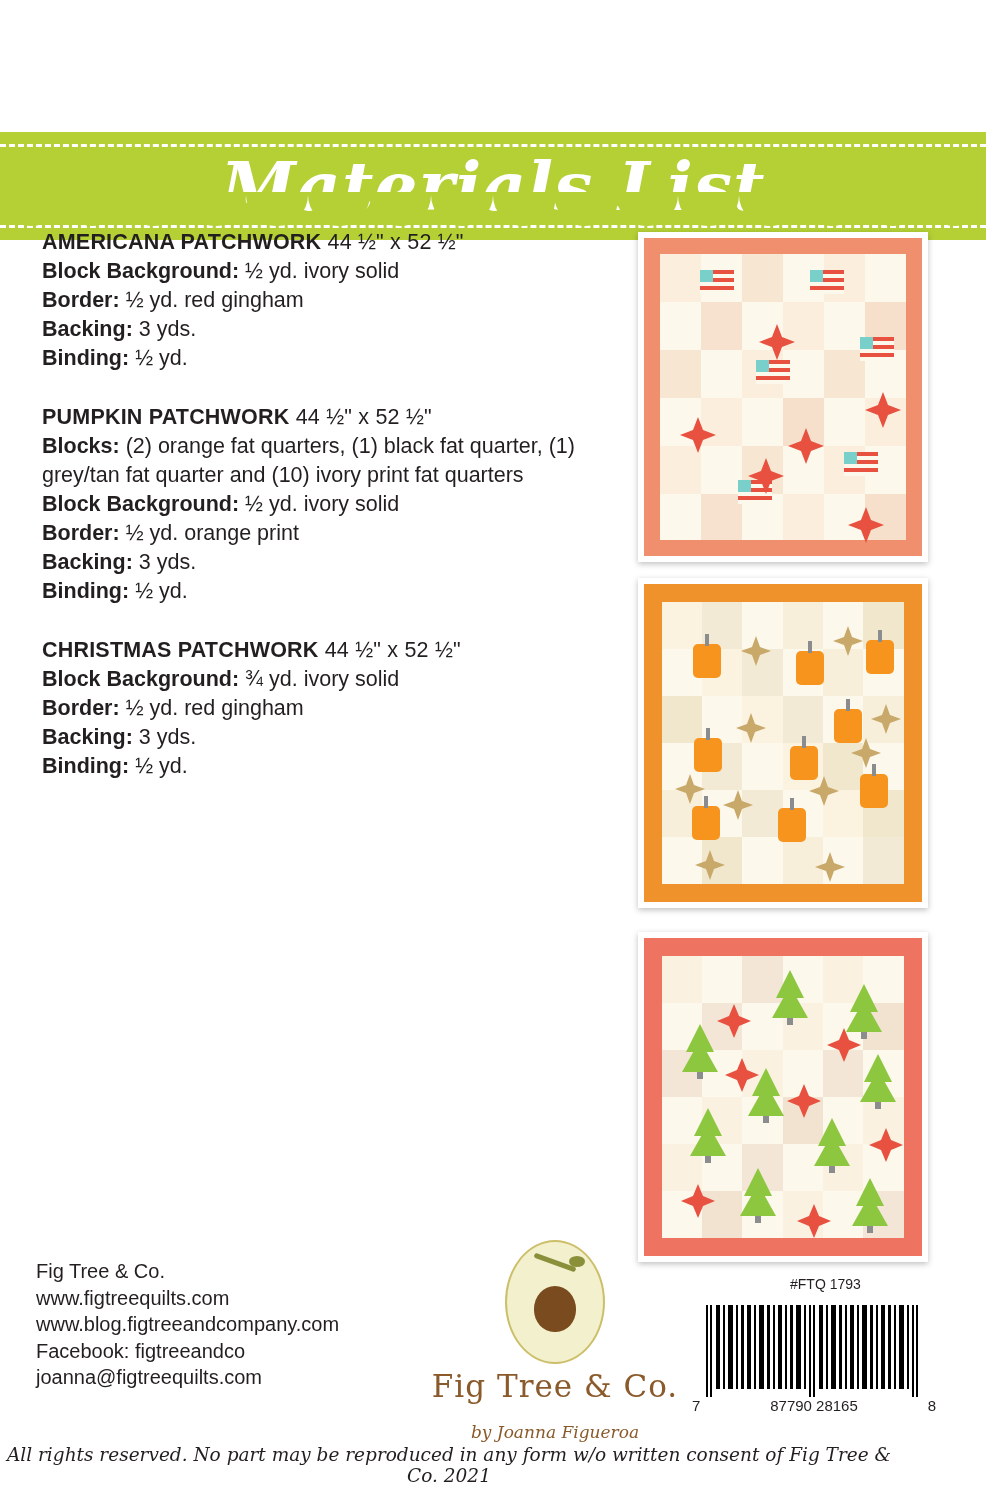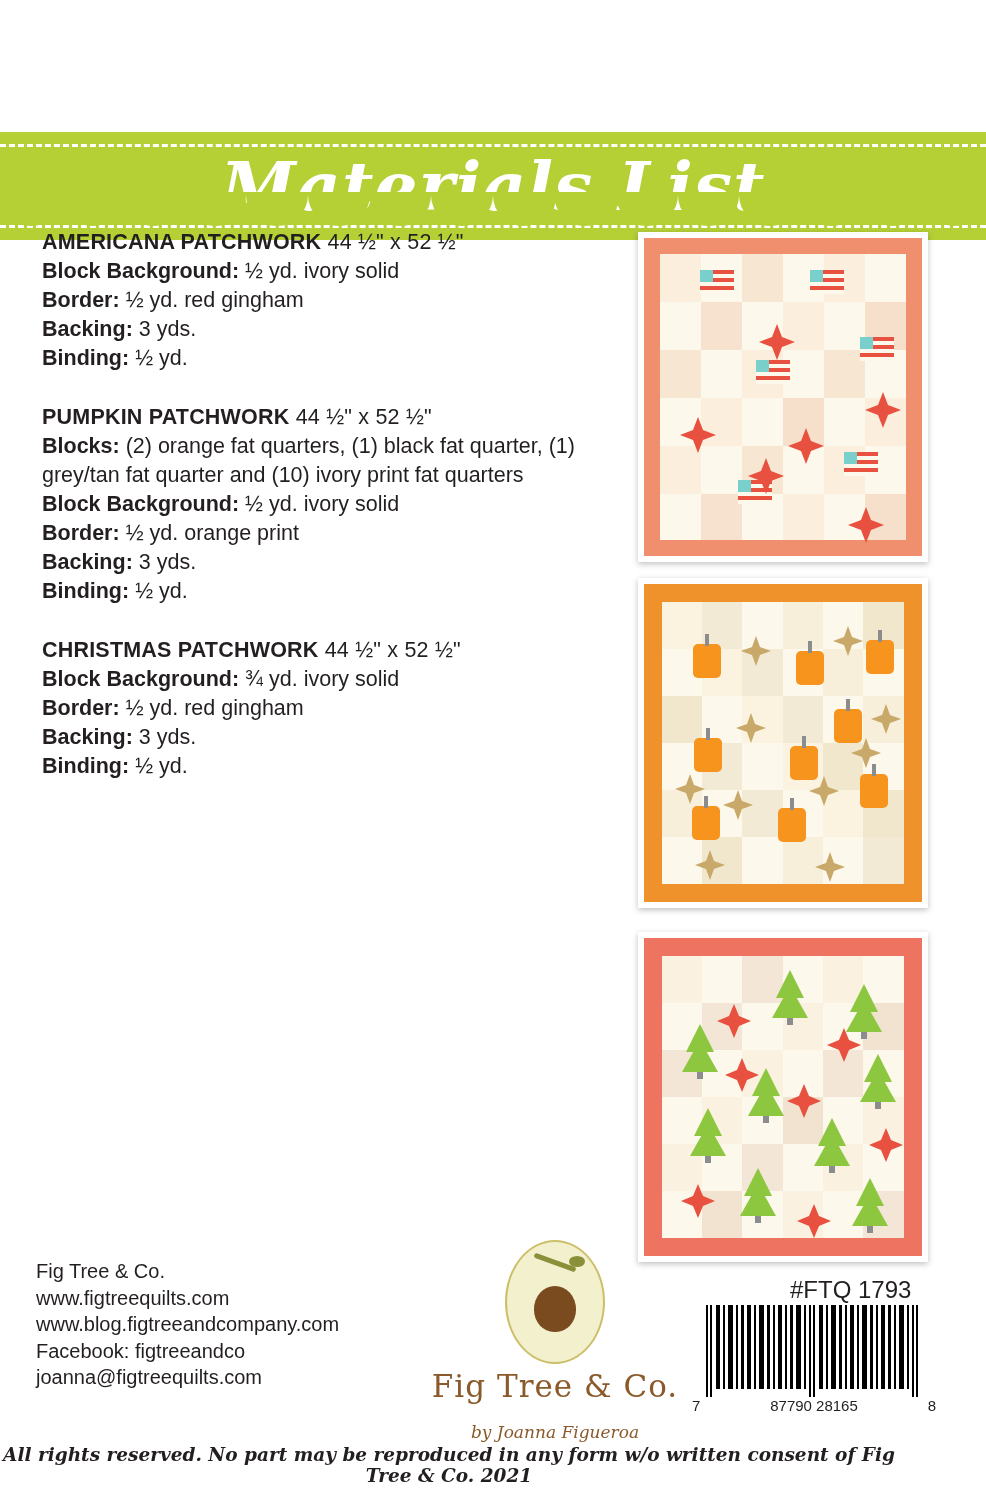--- a/index.html
+++ b/index.html
@@ -106,39 +106,39 @@
     font-size:31px;letter-spacing:1px;color:#8a5a2b;margin-top:4px;
     white-space:nowrap;
   }
   .logo-by{
     font-family:"DejaVu Serif", serif;
     font-style:italic;font-size:17px;color:#8a5a2b;margin-top:18px;
   }
 
   .sku{
     position:absolute;left:790px;top:1276px;
-    font-size:24px;
+    font-size:14px;
   }
   .barcode{
     position:absolute;left:690px;top:1305px;width:248px;height:112px;
     background:#ffffff;
   }
   .barcode .bars{
     position:absolute;left:0;top:0;width:248px;height:92px;
     display:flex;align-items:flex-start;
   }
   .barcode .digits{
     position:absolute;left:0;top:92px;width:248px;height:20px;
     font-size:15px;display:flex;justify-content:space-between;
     padding:0 2px;box-sizing:border-box;
   }
   .copyright{
     position:absolute;left:0;top:1444px;width:898px;text-align:center;
     font-family:"DejaVu Serif", serif;
-    font-style:italic;font-weight:bold;font-size:18.5px;
+    font-style:italic;font-weight:normal;font-size:18.5px;
   }
 </style>
 </head>
 <body>
 
 <div class="banner">
   <div class="banner-dash-top"></div>
   <div class="banner-dash-bottom"></div>
   <div class="banner-title">Materials List</div>
 </div>

